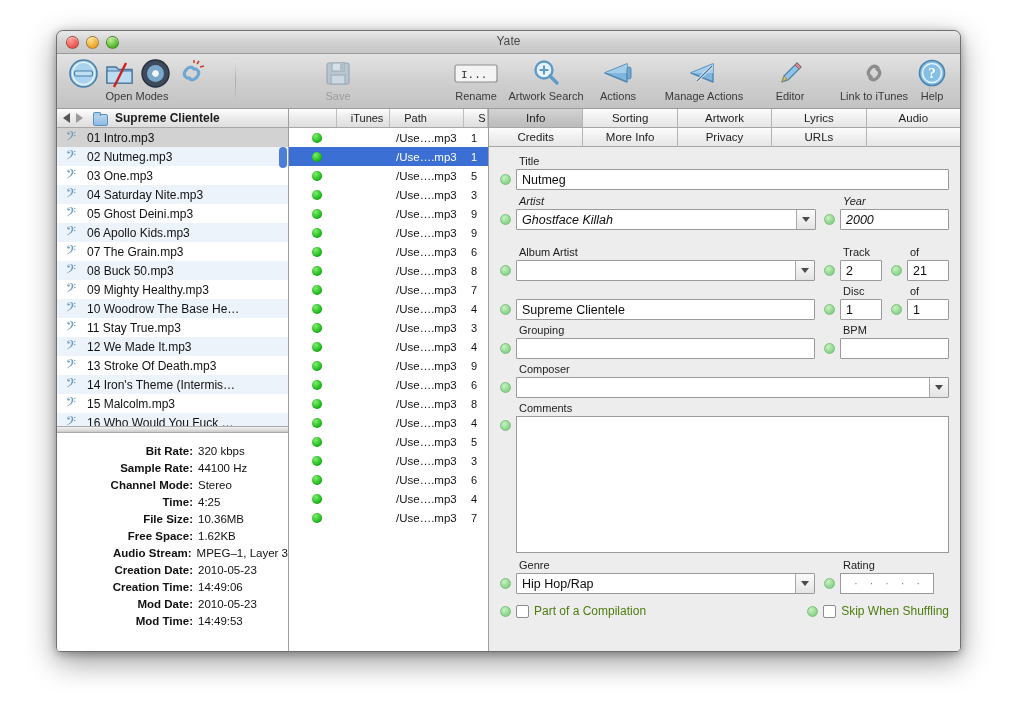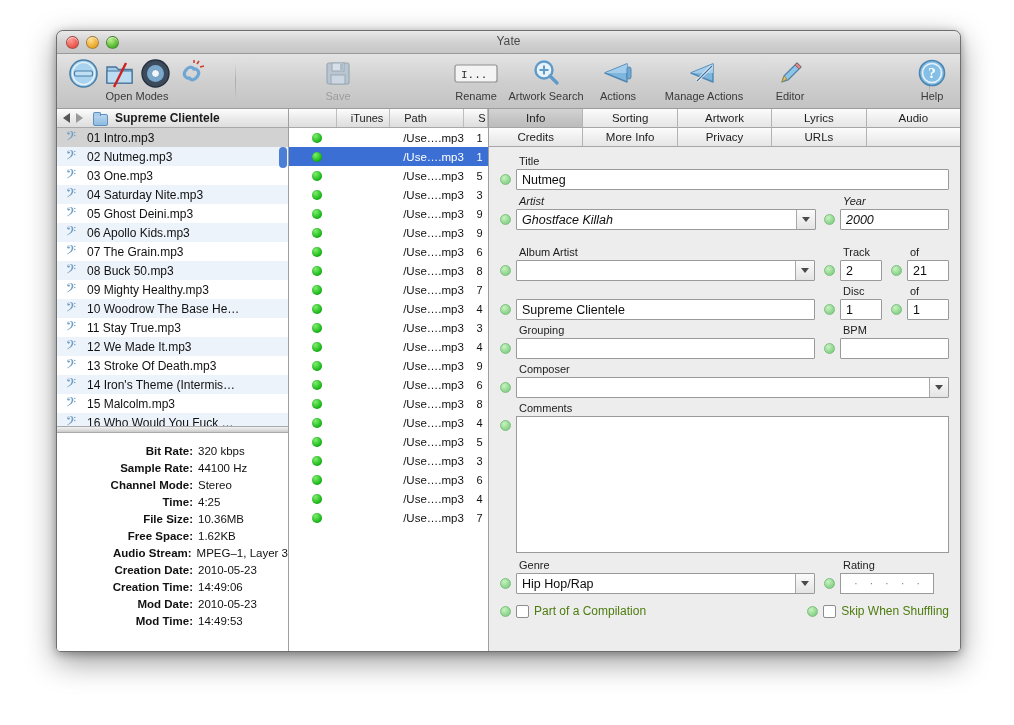--- a/index.html
+++ b/index.html
@@ -193,21 +193,21 @@
     box-sizing: border-box;
     height: 18px;
   }
   .mh-cell.left { justify-content: flex-start; padding-left: 6px; }
   #mh-blank  { width: 55px; }
   #mh-itunes { width: 52px; }
   #mh-path   { width: 75px; }
   #mh-s      { width: 17px; }
 
   #mid-rows { position: relative; height: 486px; overflow: hidden; }
-  .mrow { height: 19px; display: flex; align-items: center; box-sizing: border-box; text-align: center; }
+  .mrow { height: 19px; display: flex; align-items: center; box-sizing: border-box; }
   .mrow.sel { background: #3b6fd4; }
   .m-dot-cell { width: 55px; display: flex; justify-content: center; align-items: center; }
   .gdot {
     width: 10px; height: 10px; border-radius: 50%;
     background: radial-gradient(circle at 35% 30%, #7cf06a, #12b312 72%);
     box-shadow: inset 0 0 1px rgba(0,0,0,0.25);
   }
   .m-itunes-cell { width: 52px; }
   .m-path-cell {
     width: 75px; font-size: 11.5px; color: #111;
@@ -422,20 +422,29 @@
         <div class="tb-icons-row">
           <svg width="30" height="30" viewBox="0 0 30 30">
             <path d="M7 24 L9 18 L22 5 L26 9 L13 22 Z" fill="#8dc4e8" stroke="#4d83aa" stroke-width="1.2" stroke-linejoin="round"></path>
             <path d="M22 5 L26 9 L24 11 L20 7 Z" fill="#d88a8a" stroke="#a45c5c" stroke-width="1"></path>
             <path d="M7 24 L9 18 L12 21 Z" fill="#d8c06a" stroke="#9c8a45" stroke-width="1"></path>
           </svg>
         </div>
         <div class="tb-label">Editor</div>
       </div>
 
+      <div class="tb-item" style="left:762px; width:110px;">
+        <div class="tb-icons-row">
+          <svg width="30" height="30" viewBox="0 0 30 30">
+            <path d="M12 19 q-5 -3 -1 -8 q4 -5 8 -1" fill="none" stroke="#8d8d8d" stroke-width="3.4" stroke-linecap="round"></path>
+            <path d="M18 11 q5 3 1 8 q-4 5 -8 1" fill="none" stroke="#8d8d8d" stroke-width="3.4" stroke-linecap="round"></path>
+          </svg>
+        </div>
+        <div class="tb-label">Link to iTunes</div>
+      </div>
 
       <div class="tb-sep" style="left:872px;"></div>
 
       <div class="tb-item" style="left:832px;">
         <div class="tb-icons-row">
           <svg width="30" height="30" viewBox="0 0 30 30">
             <circle cx="15" cy="15" r="12.5" fill="#86bfe6" stroke="#4b84ae" stroke-width="1.6"></circle>
             <circle cx="15" cy="15" r="9.5" fill="none" stroke="#e6f2fa" stroke-width="1.6"></circle>
             <text x="15" y="20" text-anchor="middle" font-family="Liberation Serif, serif" font-size="15" font-weight="bold" fill="#ffffff">?</text>
           </svg>

